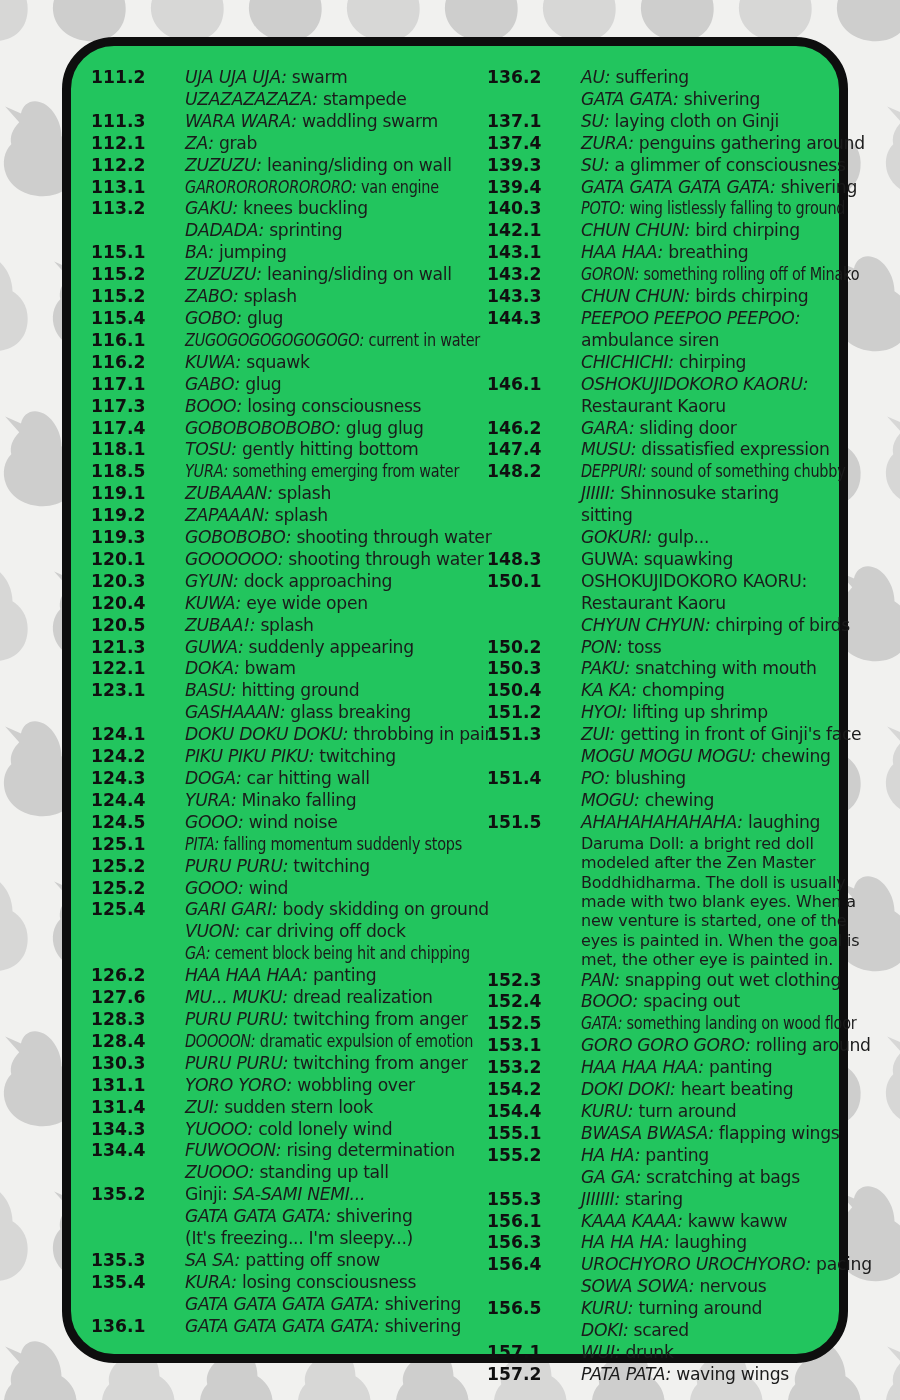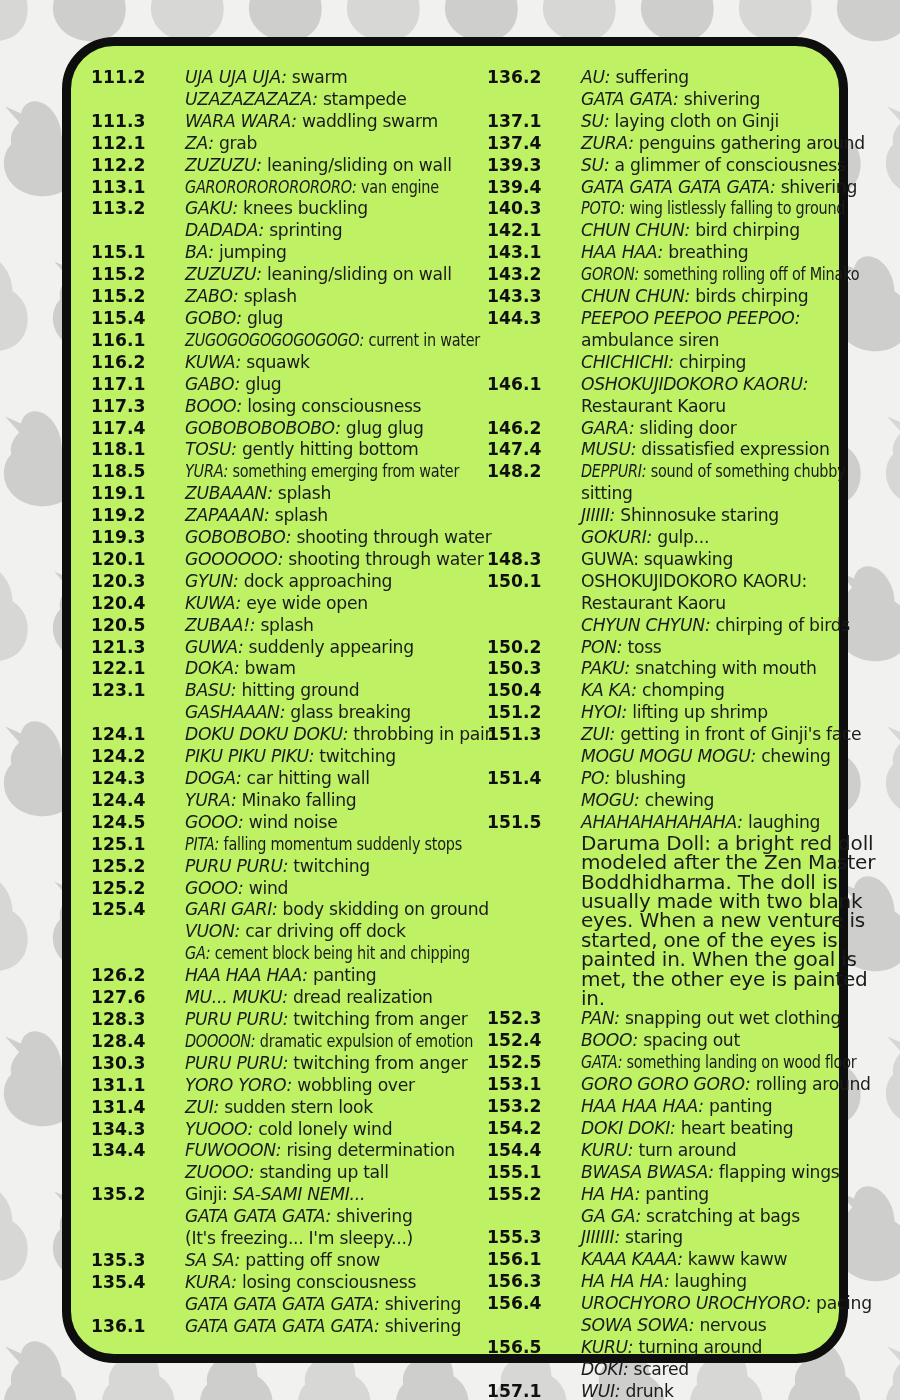--- a/index.html
+++ b/index.html
@@ -5,40 +5,40 @@
   html,body{margin:0;padding:0;}
   body{
     width:900px;height:1400px;position:relative;overflow:hidden;
     background:#f1f1ef;
     font-family:"DejaVu Sans","Liberation Sans",sans-serif;
   }
   .pattern-layer{position:absolute;inset:0;z-index:0;}
   .pattern-layer svg{position:absolute;}
   .panel{
     position:absolute;left:62px;top:37px;width:768px;height:1308px;
-    background:#bef264;border:9px solid #0e0e0e;border-radius:52px;
+    background:#22c55e;border:9px solid #0e0e0e;border-radius:52px;
     z-index:1;
   }
   .col{position:absolute;top:21px;}
   .col-left{left:20px;width:398px;}
   .col-right{left:416px;width:336px;}
   .row{
     line-height:21.9px;font-size:17.2px;color:#1b1b1b;
     white-space:nowrap;letter-spacing:-0.3px;
   }
   .row .num{
     display:inline-block;width:94px;font-weight:bold;color:#101010;
     letter-spacing:0;vertical-align:top;
   }
   .row .entry{display:inline-block;vertical-align:top;transform-origin:0 50%;}
   .row.cond .entry{transform:scaleX(0.84);}
   .sfx{font-style:italic;}
   .sfx.roman{font-style:normal;}
   .row.small{
-    font-size:20px;line-height:19.4px;letter-spacing:-0.2px;
+    font-size:16px;line-height:19.4px;letter-spacing:-0.2px;
     padding-left:94px;white-space:normal;width:300px;
   }
 </style>
 </head>
 <body>
 
 <div class="pattern-layer">
     <svg viewBox="0 0 100 120" width="88" height="106" style="left: -50px; top: -62px;">
       <path d="M46,10 C36,7 27,13 25,23 L7,15 L23,33 C15,41 12,50 14,58 C6,66 3,79 8,92 C14,107 30,117 50,117 C71,117 86,105 88,85 C90,67 81,55 71,49 C71,31 59,13 46,10 Z" fill="#cdcdcd" opacity="0.75"></path>
     </svg>
@@ -415,22 +415,22 @@
       <div class="row cond"><span class="num">143.2</span><span class="entry"><span class="sfx">GORON:</span><span> something rolling off of Minako</span></span></div>
       <div class="row"><span class="num">143.3</span><span class="entry"><span class="sfx">CHUN CHUN:</span><span> birds chirping</span></span></div>
       <div class="row"><span class="num">144.3</span><span class="entry"><span class="sfx">PEEPOO PEEPOO PEEPOO:</span></span></div>
       <div class="row"><span class="num"></span><span class="entry"><span>ambulance siren</span></span></div>
       <div class="row"><span class="num"></span><span class="entry"><span class="sfx">CHICHICHI:</span><span> chirping</span></span></div>
       <div class="row"><span class="num">146.1</span><span class="entry"><span class="sfx">OSHOKUJIDOKORO KAORU:</span></span></div>
       <div class="row"><span class="num"></span><span class="entry"><span>Restaurant Kaoru</span></span></div>
       <div class="row"><span class="num">146.2</span><span class="entry"><span class="sfx">GARA:</span><span> sliding door</span></span></div>
       <div class="row"><span class="num">147.4</span><span class="entry"><span class="sfx">MUSU:</span><span> dissatisfied expression</span></span></div>
       <div class="row cond"><span class="num">148.2</span><span class="entry"><span class="sfx">DEPPURI:</span><span> sound of something chubby</span></span></div>
+      <div class="row"><span class="num"></span><span class="entry"><span class="sfx">JIIIII:</span><span> Shinnosuke staring</span></span></div>
       <div class="row"><span class="num"></span><span class="entry"><span>sitting</span></span></div>
-      <div class="row"><span class="num"></span><span class="entry"><span class="sfx">JIIIII:</span><span> Shinnosuke staring</span></span></div>
       <div class="row"><span class="num"></span><span class="entry"><span class="sfx">GOKURI:</span><span> gulp...</span></span></div>
       <div class="row"><span class="num">148.3</span><span class="entry"><span class="sfx roman">GUWA:</span><span> squawking</span></span></div>
       <div class="row"><span class="num">150.1</span><span class="entry"><span class="sfx roman">OSHOKUJIDOKORO KAORU:</span></span></div>
       <div class="row"><span class="num"></span><span class="entry"><span>Restaurant Kaoru</span></span></div>
       <div class="row"><span class="num"></span><span class="entry"><span class="sfx">CHYUN CHYUN:</span><span> chirping of birds</span></span></div>
       <div class="row"><span class="num">150.2</span><span class="entry"><span class="sfx">PON:</span><span> toss</span></span></div>
       <div class="row"><span class="num">150.3</span><span class="entry"><span class="sfx">PAKU:</span><span> snatching with mouth</span></span></div>
       <div class="row"><span class="num">150.4</span><span class="entry"><span class="sfx">KA KA:</span><span> chomping</span></span></div>
       <div class="row"><span class="num">151.2</span><span class="entry"><span class="sfx">HYOI:</span><span> lifting up shrimp</span></span></div>
       <div class="row"><span class="num">151.3</span><span class="entry"><span class="sfx">ZUI:</span><span> getting in front of Ginji's face</span></span></div>

